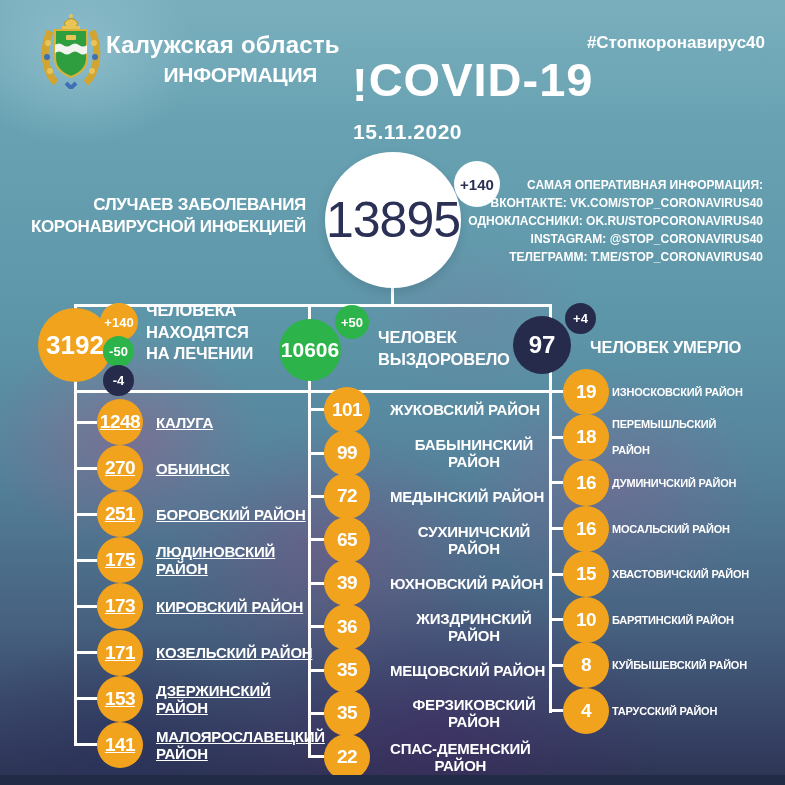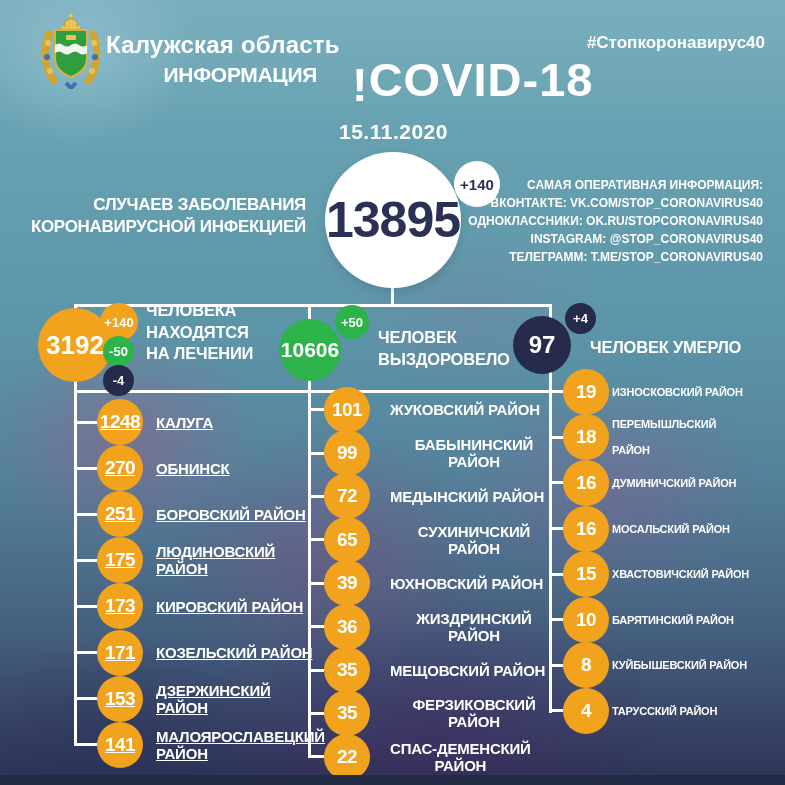--- a/index.html
+++ b/index.html
@@ -18,25 +18,25 @@
   }
   .abs{position:absolute;}
   .b{font-weight:bold;}
   .line{position:absolute;background:#fff;}
   
   .region{left:106px;top:31px;font-size:24px;letter-spacing:.2px;}
   .hashtag{right:20px;top:33px;font-size:17px;}
   .t-small{right:468px;top:64px;text-align:right;font-size:21px;line-height:22px;letter-spacing:-0.3px;}
   .t-covid{left:352px;top:52px;font-size:47px;letter-spacing:1px;}
   .t-covid .excl{display:inline-block;transform:translateY(5px);}
-  .date{left:325px;top:120px;width:137px;text-align:center;font-size:21px;letter-spacing:.5px;}
+  .date{left:325px;top:120px;width:137px;text-align:right;font-size:21px;letter-spacing:.5px;}
   
   .big-circle{left:325px;top:152px;width:136px;height:136px;border-radius:50%;background:#fff;
     display:flex;align-items:center;justify-content:center;box-shadow:0 4px 10px rgba(20,40,60,.15);}
-  .big-num{font-size:50px;font-weight:bold;color:#2b3055;letter-spacing:-1px;}
+  .big-num{font-size:50px;font-weight:normal;color:#2b3055;letter-spacing:-1px;}
   .big-badge{left:454px;top:161px;width:46px;height:46px;border-radius:50%;background:#fff;color:#2b3055;
     display:flex;align-items:center;justify-content:center;font-size:15px;font-weight:bold;}
   .total-label{right:479px;top:194px;text-align:right;font-size:17px;line-height:22px;letter-spacing:-0.3px;}
   .contacts{right:22px;top:176px;text-align:right;font-size:12px;line-height:18px;letter-spacing:0;}
   
   .s-circle{border-radius:50%;display:flex;align-items:center;justify-content:center;font-weight:bold;}
   .c-orange{background:#f2a31d;} .c-green{background:#2cb34a;} .c-navy{background:#262b4b;}
   .badge{position:absolute;border-radius:50%;display:flex;align-items:center;justify-content:center;
     font-size:13px;font-weight:bold;color:#fff;}
   .s-label{position:absolute;font-size:16.5px;line-height:21.5px;font-weight:bold;letter-spacing:-0.2px;}
@@ -83,21 +83,21 @@
 
     <path d="M15,32 q4,-3 8,0 t8,0 t8,0 t8,0 v8 q-4,3 -8,0 t-8,0 t-8,0 t-8,0 z" fill="#f2f4f0"></path>
 
     <path d="M26,70 l5,5 5,-5" stroke="#3f6fb5" stroke-width="4" fill="none"></path>
   </svg>
   <div class="abs b region">Калужская область</div>
   <div class="abs b hashtag">#Стопкоронавирус40</div>
   <div class="abs b t-small">
     <div>ИНФОРМАЦИЯ</div>
   </div>
-  <div class="abs b t-covid"><span class="excl">!</span><span>COVID-18</span></div>
+  <div class="abs b t-covid"><span class="excl">!</span><span>COVID-19</span></div>
   <div class="abs b date">15.11.2020</div>
 
   <div class="line" style="left:391px;top:287px;width:3px;height:19px;"></div>
   <div class="line" style="left:74px;top:304px;width:478px;height:3px;"></div>
   <div class="line" style="left:74px;top:390px;width:492px;height:3px;"></div>
   <div class="line" style="left:74px;top:304px;width:3px;height:442px;"></div>
   <div class="line" style="left:308px;top:304px;width:3px;height:454px;"></div>
   <div class="line" style="left:549px;top:304px;width:3px;height:409px;"></div>
 
   <div class="abs big-circle">

